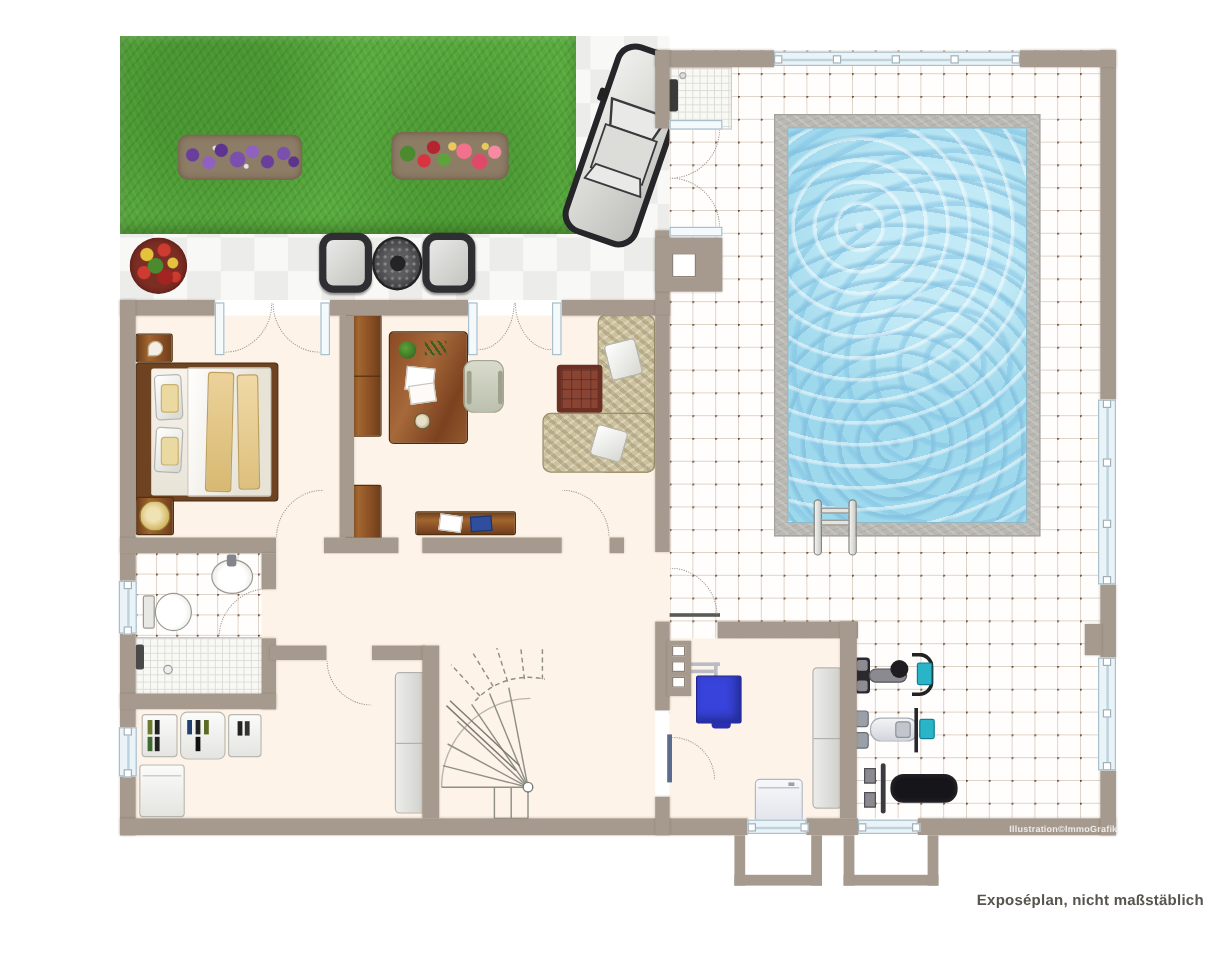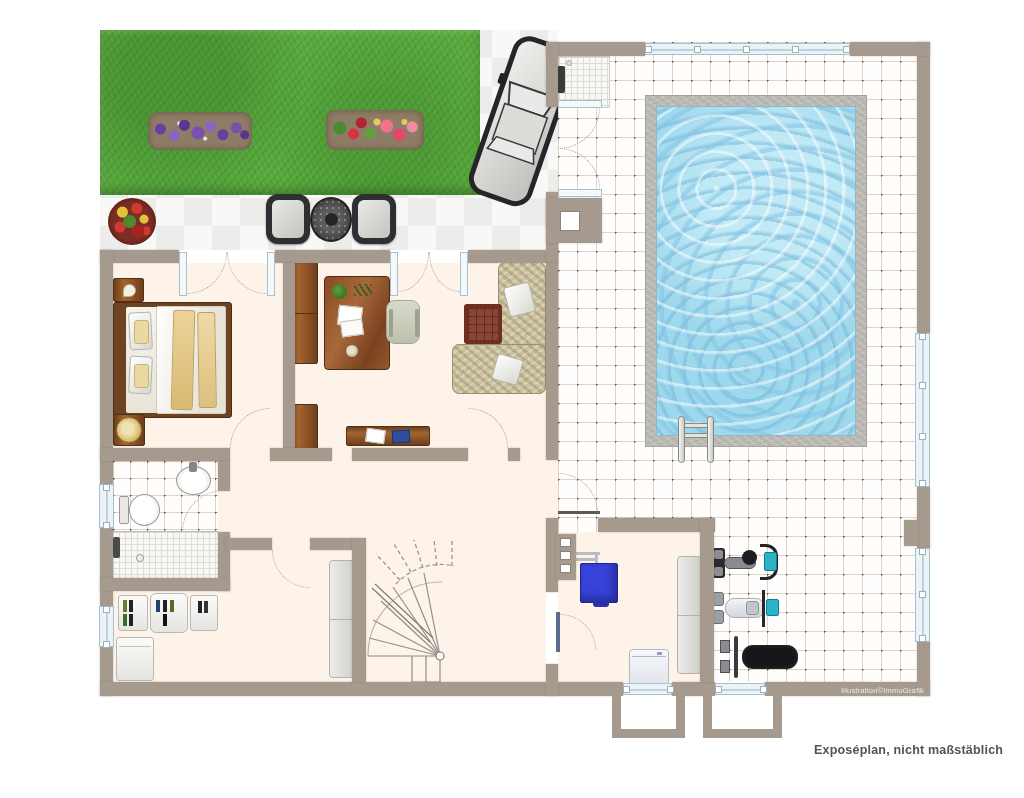--- a/index.html
+++ b/index.html
@@ -55,21 +55,21 @@
   .woodh{background:linear-gradient(#6d3e1c,var(--wood,#a2662f) 35%,#8a4f24 70%,#6d3e1c);
         border:1px solid #53300f;border-radius:2px;}
   .whitebox{background:linear-gradient(#fbfbfa,#e4e4e1);border:1px solid #b9b9b3;border-radius:3px;}
   .sofa{background-color:var(--sofa,#cdc29e);
     background-image:repeating-linear-gradient(40deg, rgba(120,110,70,.28) 0 3px, transparent 3px 7px),
                      repeating-linear-gradient(-35deg, rgba(255,255,255,.28) 0 2px, transparent 2px 6px);
     border:1px solid #9a8f6c;border-radius:7px;}
   .cushion{background:linear-gradient(135deg,#ffffff,#d8d8d2);border:1px solid #b5b5ae;border-radius:4px;}
   .teal{background:var(--teal,#29b4c8);border:1px solid #0e7f92;border-radius:2px;}
   .caption{color:#57534d;font-weight:bold;font-size:12.5px;letter-spacing:.2px;}
-  .watermark{color:rgba(255,255,255,.8);font-size:7.5px;letter-spacing:.2px;}
+  .watermark{color:rgba(255,255,255,.8);font-size:7.5px;letter-spacing:.2px;font-weight:bold;}
 </style>
 </head>
 <body>
 
 <div id="stage">
 
   <div class="a checker" style="left:100px;top:30px;width:458px;height:220px;"></div>
   <div class="a grass" style="left:100px;top:30px;width:380px;height:165px;"></div>
   <div class="a" style="left:148px;top:112px;width:104px;height:38px;border-radius:9px;background-color:var(--soil,#8d7c66);
     background-image:

